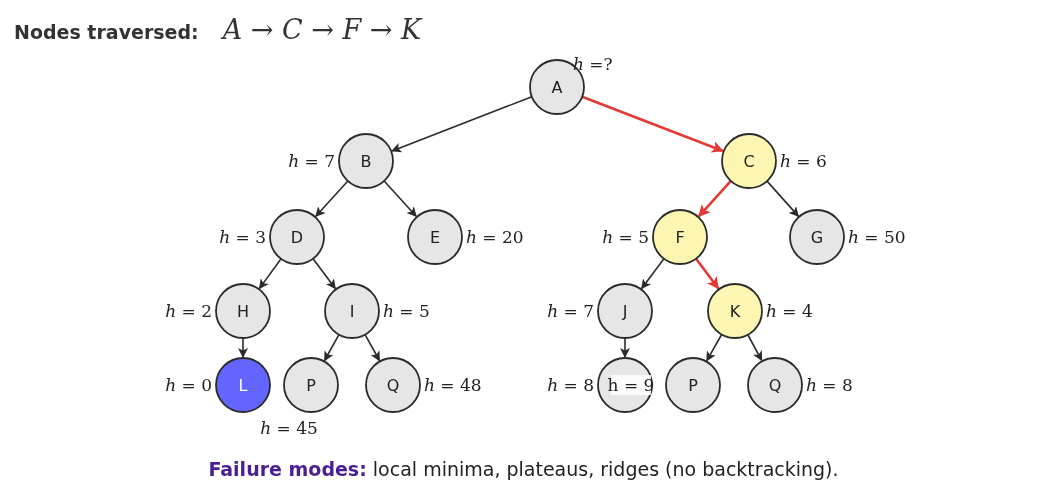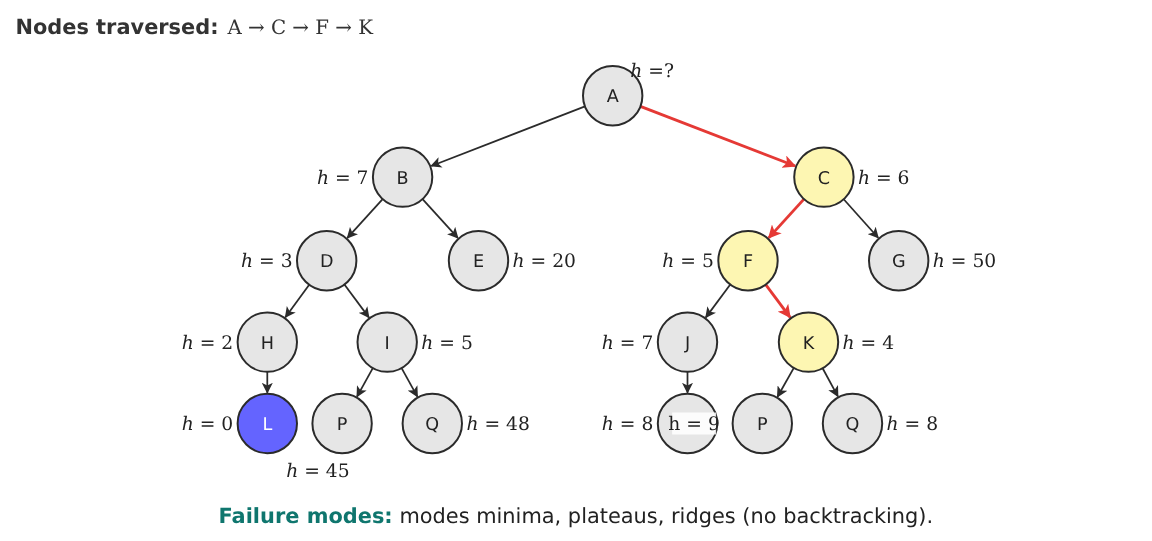--- a/index.html
+++ b/index.html
@@ -3,27 +3,27 @@
   <meta charset="utf-8">
   <style>
     html, body { margin: 0; padding: 0; background: #ffffff; }
     body { width: 1047px; height: 492px; position: relative; overflow: hidden; }
     #title {
       position: absolute; left: 14px; top: 14px;
       font-family: "DejaVu Sans", sans-serif; font-size: 19px; color: #333333;
       white-space: nowrap;
     }
     #title .lbl { font-weight: bold; text-align: center; }
-    #title .path { font-family: "DejaVu Serif", serif; font-size: 18px; margin-left: 2px; }
+    #title .path { font-family: "DejaVu Serif", serif; font-style: italic; font-size: 27px; margin-left: 18px; }
     #caption {
       position: absolute; left: 0; width: 1047px; top: 458px; text-align: center;
       font-family: "DejaVu Sans", sans-serif; font-size: 19px; color: #222222;
       white-space: nowrap;
     }
-    #caption .lbl { font-weight: bold; color: #0f766e; }
+    #caption .lbl { font-weight: bold; color: #4c1d95; }
     svg { position: absolute; left: 0; top: 0; }
     .node-label { font-family: "DejaVu Sans", sans-serif; font-size: 16px; }
     .h-label { font-family: "DejaVu Serif", serif; font-size: 17px; fill: #222222; }
     .h-label .var { font-style: italic; }
   </style>
 </head>
 <body>
 
 <div id="title">
   <span class="lbl">Nodes traversed:</span>
@@ -141,14 +141,14 @@
       <g>
         <circle cx="775" cy="385" r="27" fill="#e6e6e6" stroke="#2b2b2b" stroke-width="1.8"></circle>
         <text x="775" y="391" text-anchor="middle" class="node-label" fill="#222222">Q</text>
         <text class="h-label" x="806" y="391" text-anchor="start"><tspan class="var">h</tspan><tspan> = </tspan><tspan>8</tspan></text>
       </g>
     </g>
 </svg>
 
 <div id="caption">
   <span class="lbl">Failure modes:</span>
-  <span>modes minima, plateaus, ridges (no backtracking).</span>
+  <span>local minima, plateaus, ridges (no backtracking).</span>
 </div>
 
 </body></html>

